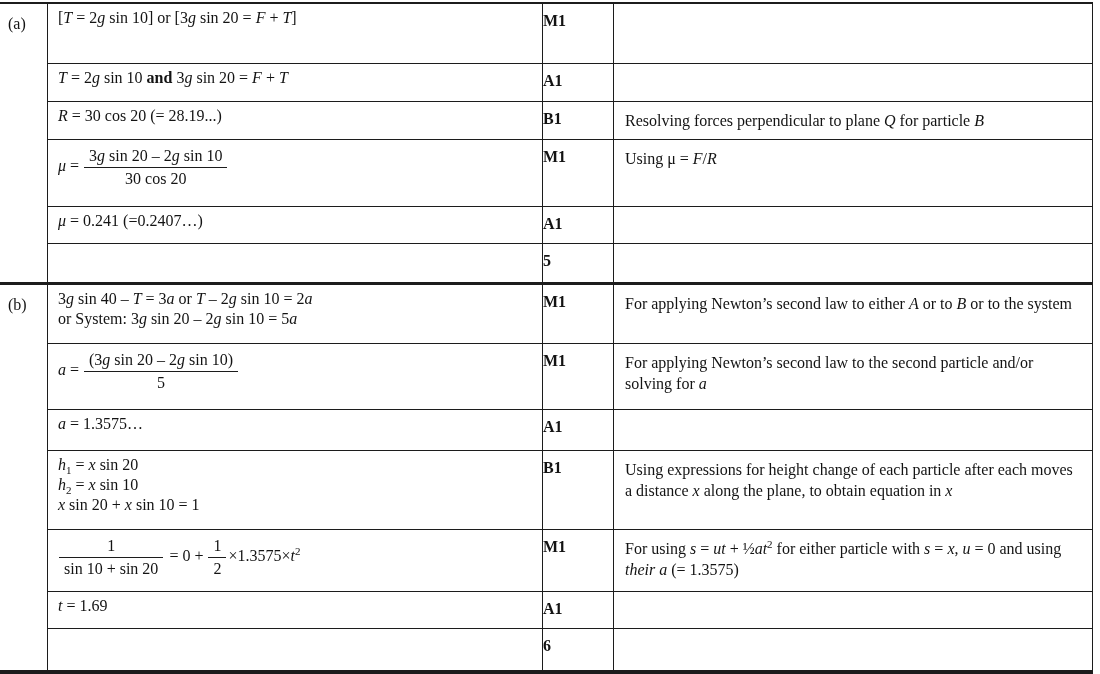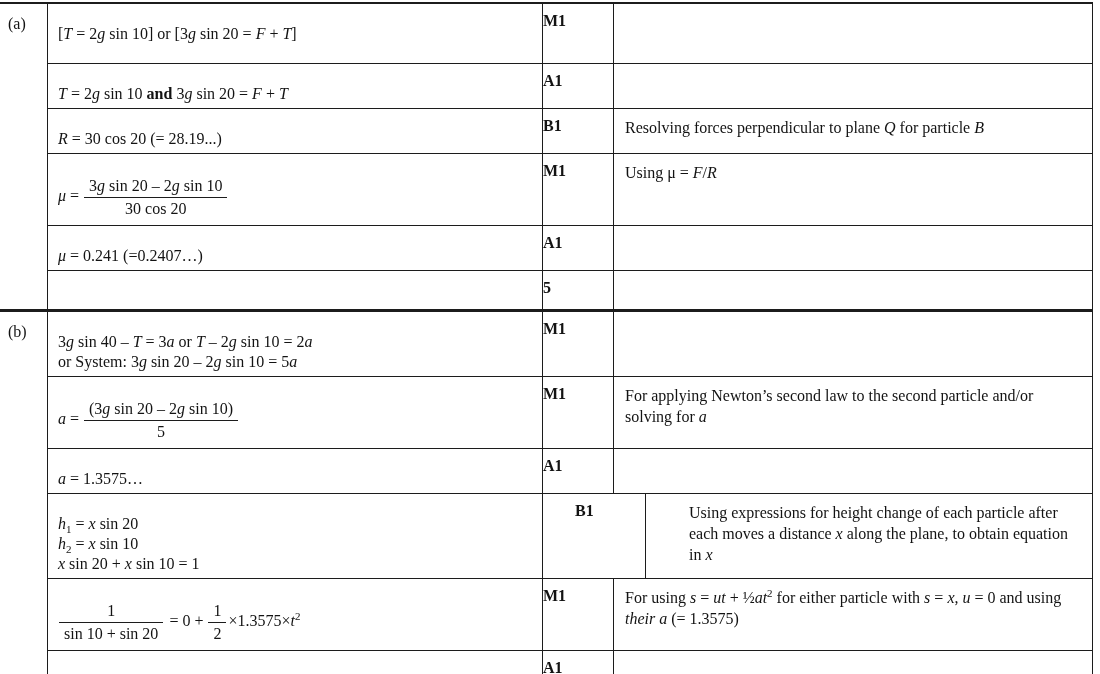--- a/index.html
+++ b/index.html
@@ -28,21 +28,21 @@
     flex:0 0 48px;width:48px;
     border-right:1.6px solid var(--ln);
     padding:11px 0 0 8px;
   }
   .rows{flex:1;min-width:0;}
   .row{display:grid;grid-template-columns:495px 71px 1fr;}
   .row:not(:last-child){border-bottom:1.6px solid var(--ln);}
   .cell{min-width:0;}
   .work{
     border-right:1.6px solid var(--ln);
-    padding:20px 10px 4px 10px;
+    padding:4px 10px 4px 10px;
     line-height:20px;
   }
   .mark{
     border-right:1.6px solid var(--ln);
     padding:8px 13px 0 0;
     font-weight:bold;
   }
   .comment{
     padding:8px 12px 4px 11px;
     line-height:21px;
@@ -64,21 +64,21 @@
   .s0 .row:nth-child(1){min-height:60px;}
   .s0 .row:nth-child(2){min-height:38px;}
   .s0 .row:nth-child(3){min-height:38px;}
   .s0 .row:nth-child(4){min-height:67px;}
   .s0 .row:nth-child(5){min-height:37px;}
   .s0 .row:nth-child(6){min-height:38px;}
   
   .s1 .row:nth-child(1){min-height:59px;}
   .s1 .row:nth-child(2){min-height:66px;}
   .s1 .row:nth-child(3){min-height:41px;}
-  .s1 .row:nth-child(4){min-height:79px;gap:32px;}
+  .s1 .row:nth-child(4){min-height:79px;}
   .s1 .row:nth-child(5){min-height:62px;}
   .s1 .row:nth-child(6){min-height:37px;}
   .s1 .row:nth-child(7){min-height:41px;}
 </style>
 </head>
 <body>
 
 <div class="sheet" id="sheet">
     <div class="section s0">
       <div class="plabel">(a)</div>
@@ -126,20 +126,21 @@
     </div>
     <div class="section s1">
       <div class="plabel">(b)</div>
       <div class="rows">
         <div class="row">
           <div class="cell work">
             <div class="rline"><span>3</span><span class="it">g</span><span> sin 40 – </span><span class="it">T</span><span> = 3</span><span class="it">a</span><span> or </span><span class="it">T</span><span> – 2</span><span class="it">g</span><span> sin 10 = 2</span><span class="it">a</span></div>
             <div class="rline"><span>or System: 3</span><span class="it">g</span><span> sin 20 – 2</span><span class="it">g</span><span> sin 10 = 5</span><span class="it">a</span></div>
           </div>
           <div class="cell mark">M1</div>
+          <div class="cell comment"><span>For applying Newton’s second law to either </span><span class="it">A</span><span> or to </span><span class="it">B</span><span> or to the system</span></div>
         </div>
         <div class="row">
           <div class="cell work">
             <div class="rline"><span class="it">a</span><span> = </span><span class="frac"><span class="num"><span>(3</span><span class="it">g</span><span> sin 20 – 2</span><span class="it">g</span><span> sin 10)</span></span><span class="den"><span>5</span></span></span></div>
           </div>
           <div class="cell mark">M1</div>
           <div class="cell comment"><span>For applying Newton’s second law to the second particle and/or solving for </span><span class="it">a</span></div>
         </div>
         <div class="row">
           <div class="cell work">

